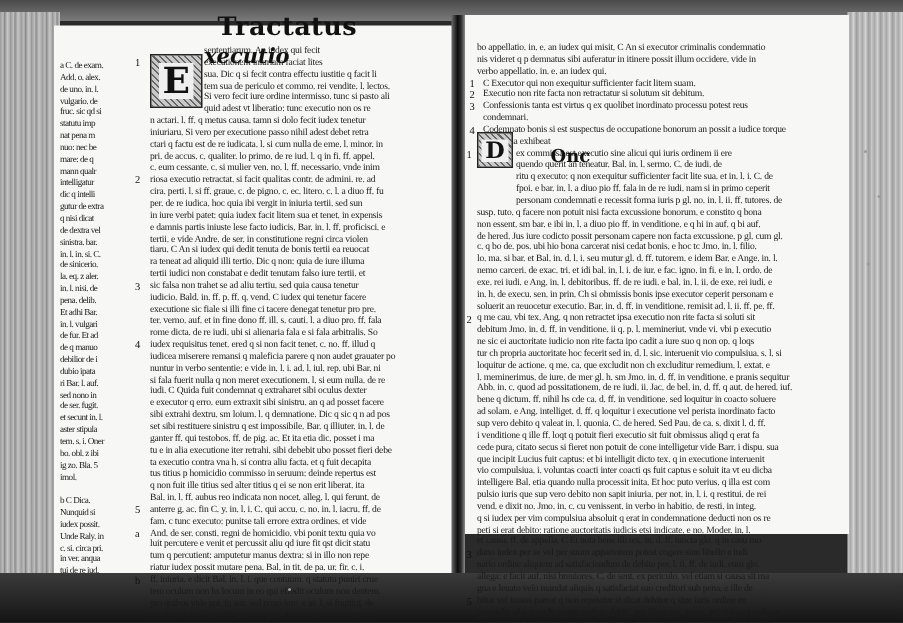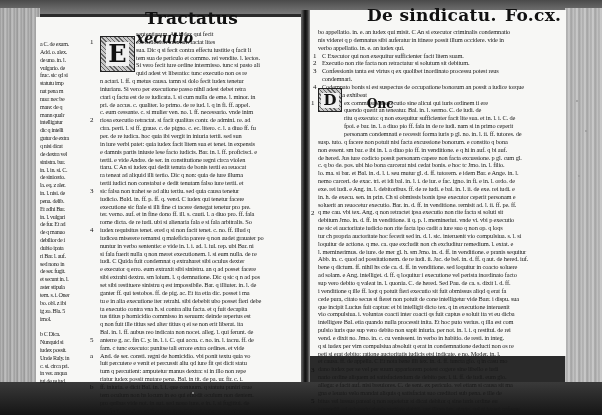--- a/index.html
+++ b/index.html
@@ -158,22 +158,20 @@
   <div id="markers-left">
       <div class="marker" style="left: 90px; top: 37.85px;">1</div>
       <div class="marker" style="left: 90px; top: 116.35px;">2</div>
       <div class="marker" style="left: 90px; top: 187px;">3</div>
       <div class="marker" style="left: 90px; top: 226.25px;">4</div>
       <div class="marker" style="left: 90px; top: 336.15px;">5</div>
       <div class="marker" style="left: 90px; top: 351.85px;">a</div>
       <div class="marker" style="left: 90px; top: 383.25px;">b</div>
     </div>
 
-  <div class="headtitle run-right-a">De sindicatu.</div>
-  <div class="headtitle run-right-b">Fo.cx.</div>
 
   <div class="col main-right" id="main-right">
       <span class="ln">bo appellatio. in. e. an iudex qui misit. C An si executor criminalis condemnatio</span>
       <span class="ln">nis videret q p demnatus sibi auferatur in itinere possit illum occidere. vide in</span>
       <span class="ln">verbo appellatio. in. e. an iudex qui.</span>
       <span class="ln" style="padding-left: 4px;">C Executor qui non exequitur sufficienter facit litem suam.</span>
       <span class="ln" style="padding-left: 4px;">Executio non rite facta non retractatur si solutum sit debitum.</span>
       <span class="ln" style="padding-left: 4px;">Confessionis tanta est virtus q ex quolibet inordinato processu potest reus</span>
       <span class="ln" style="padding-left: 4px;">condemnari.</span>
       <span class="ln" style="padding-left: 4px;">Codemnato bonis si est suspectus de occupatione bonorum an possit a iudice torque</span>

